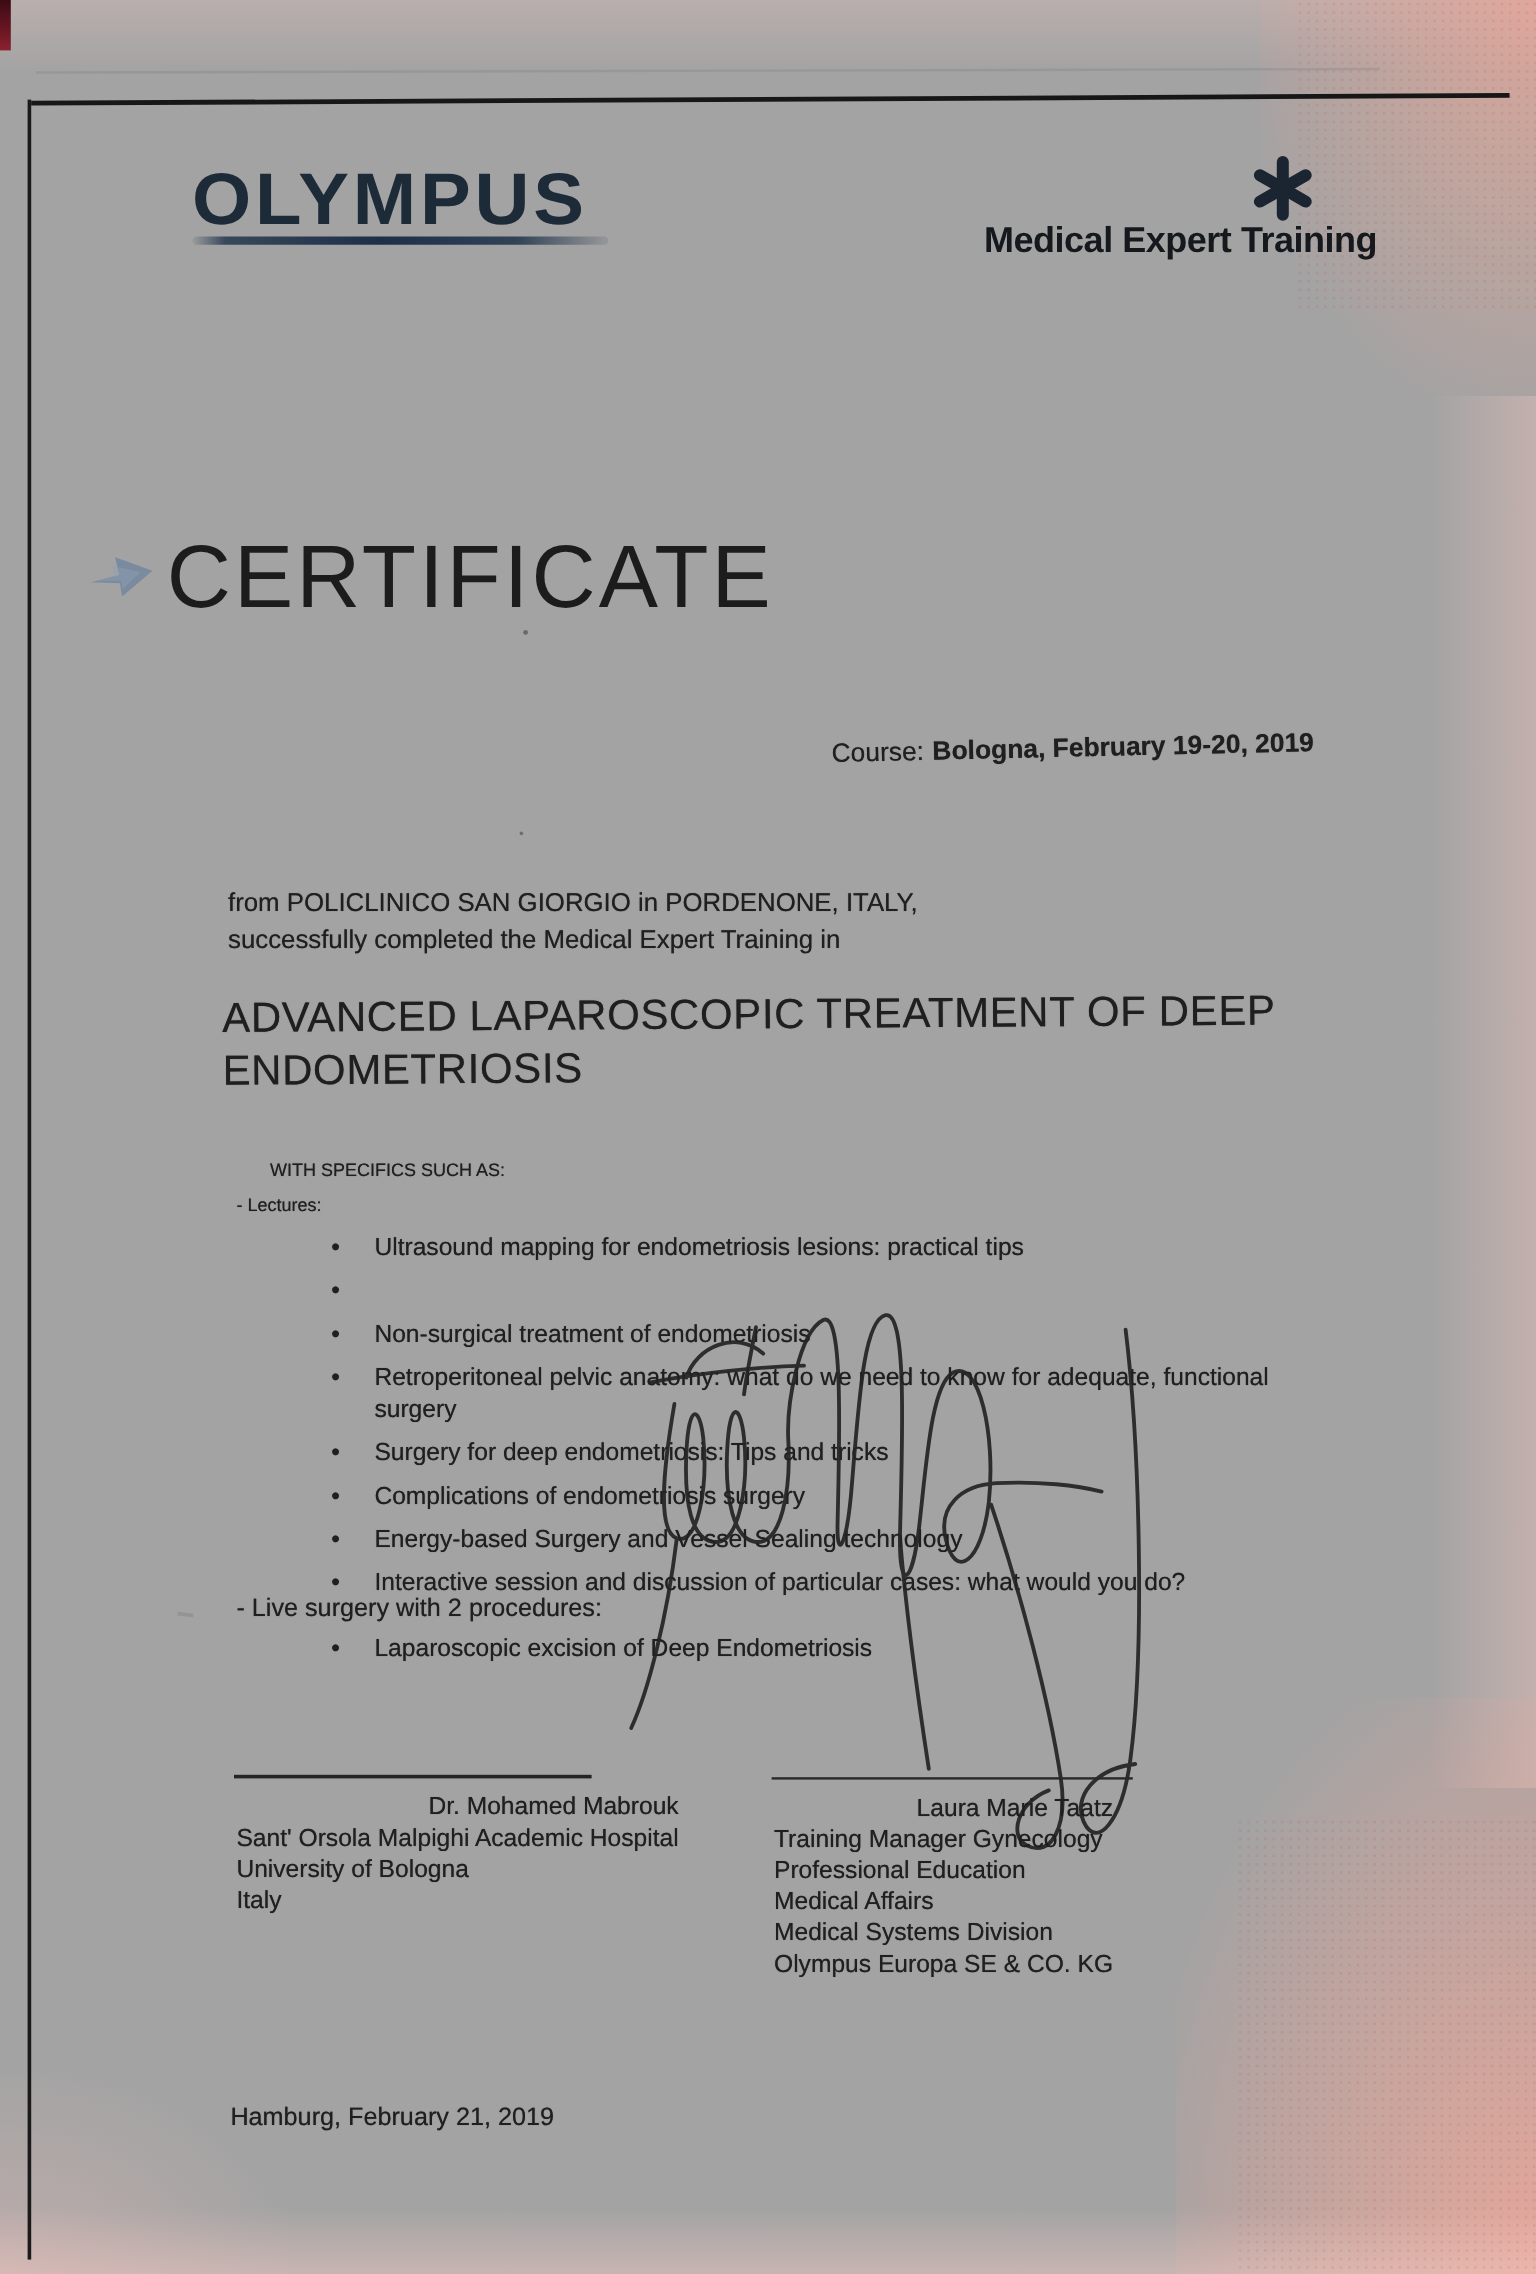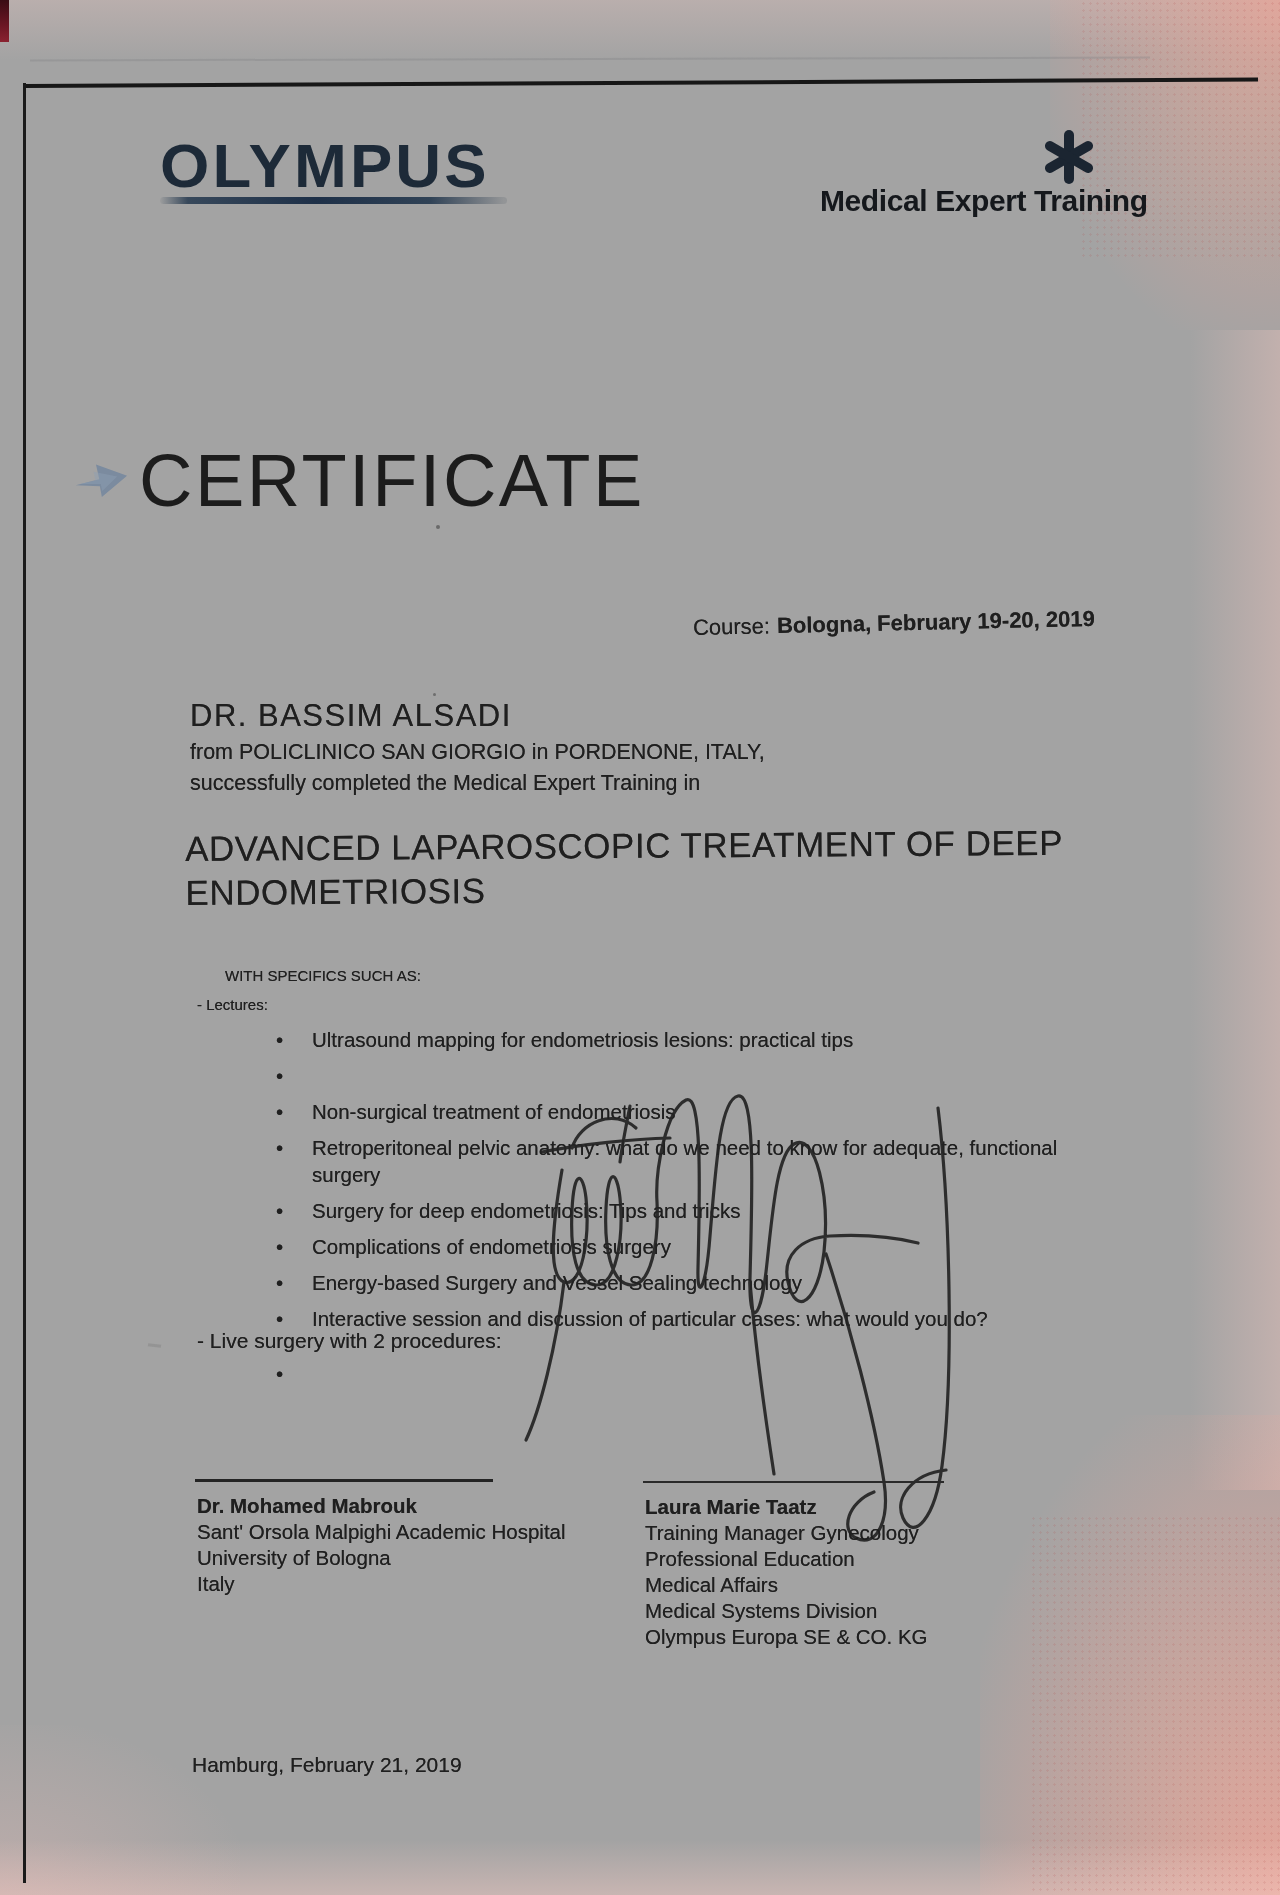--- a/index.html
+++ b/index.html
@@ -60,21 +60,21 @@
   .sp-live-list{left:276px;top:1360px;width:700px;list-style:none;margin:0;padding:0;}
   .sp-live-list li{display:flex;font-size:20.5px;line-height:27px;}
   .sp-live-list .bul{flex:0 0 36px;}
   
   .sig-svg{left:518px;top:1086px;width:450px;height:490px;}
   .rule-l{left:195px;top:1479px;width:298px;height:3px;background:#242424;}
   .rule-r{left:643px;top:1481px;width:301px;height:2px;background:#2a2a2a;}
   .sig-block{font-size:20.5px;line-height:26px;white-space:nowrap;}
   .sig-left{left:197px;top:1493px;}
   .sig-right{left:645px;top:1494px;}
-  .sig-block .nm{font-weight:700;}
+  .sig-block .nm{font-weight:400;text-align:right;}
   
   .place{left:192px;top:1753px;font-size:21px;}
   .tick{left:148px;top:1344px;width:13px;height:3px;background:#8a8a8a;opacity:.6;transform:rotate(7deg);}
 </style>
 </head>
 <body>
 
 <div class="page">
 
   <div class="abs noise noise-t"></div>
@@ -105,21 +105,20 @@
   <svg class="abs cert-arrow" viewBox="0 0 56 58">
     <path d="M2,36 L26,32 L24,17 L54,31 L27,50 L26,39 Z" fill="#7b8b9f"></path>
     <path d="M6,35 L22,33 L21,24 L44,31 L28,44 L27,37 Z" fill="#8fa0b4" opacity=".45"></path>
   </svg>
   <div class="abs cert-title">CERTIFICATE</div>
   <div class="abs dot" style="left:436px;top:525px;width:4px;height:4px;opacity:.55"></div>
   <div class="abs dot" style="left:433px;top:693px;width:3px;height:3px;opacity:.5"></div>
 
   <div class="abs course ts"><span>Course:</span><b>Bologna, February 19-20, 2019</b></div>
 
-  <div class="abs r-name ts">DR. BASSIM ALSADI</div>
   <div class="abs r-affil ts">from POLICLINICO SAN GIORGIO in PORDENONE, ITALY,</div>
   <div class="abs r-compl ts">successfully completed the Medical Expert Training in</div>
 
   <div class="abs t-title ts">
     <div>ADVANCED LAPAROSCOPIC TREATMENT OF DEEP</div>
     <div>ENDOMETRIOSIS</div>
   </div>
 
   <div class="abs sp-intro ts">WITH SPECIFICS SUCH AS:</div>
   <div class="abs sp-lect ts">- Lectures:</div>
@@ -154,20 +153,21 @@
     <li>
         <span class="bul">•</span>
         <span class="txt">Interactive session and discussion of particular cases: what would you do?</span>
       </li>
   </ul>
   <div class="abs tick"></div>
   <div class="abs sp-live ts">- Live surgery with 2 procedures:</div>
   <ul class="abs sp-live-list ts">
     <li>
         <span class="bul">•</span>
+        <span class="txt">Laparoscopic excision of Deep Endometriosis</span>
       </li>
   </ul>
 
   <svg class="abs sig-svg" viewBox="0 0 450 490" fill="none" stroke="#242424" stroke-width="3.2" stroke-linecap="round" opacity=".92">
     <path d="M 54,62 C 62,36 96,22 118,42"></path>
     <path d="M 112,20 C 108,40 104,60 102,76"></path>
     <path d="M 24,66 C 64,58 116,53 152,52"></path>
     <path d="M 44,84 C 34,142 30,190 46,196 C 64,202 72,152 68,112 C 65,86 56,82 54,124 C 52,166 58,198 78,199 C 98,200 106,152 102,112 C 99,84 90,80 88,122 C 86,162 93,198 113,199 C 133,200 141,156 139,116 C 137,84 148,24 168,14 C 184,6 182,100 180,182 C 179,218 188,202 192,150 C 198,78 202,14 220,10 C 238,6 234,112 232,192 C 231,242 242,236 248,186 C 254,134 258,68 276,58 C 298,46 312,110 306,166 C 300,216 278,232 270,196 C 264,170 282,152 312,150 C 348,148 380,152 400,157"></path>
     <path d="M 420,22 C 432,120 436,290 424,380 C 417,432 396,456 385,432 C 376,412 394,388 428,384"></path>
     <path d="M 308,168 C 332,240 356,330 366,396 C 372,436 358,462 338,452 C 322,444 330,416 356,406"></path>

